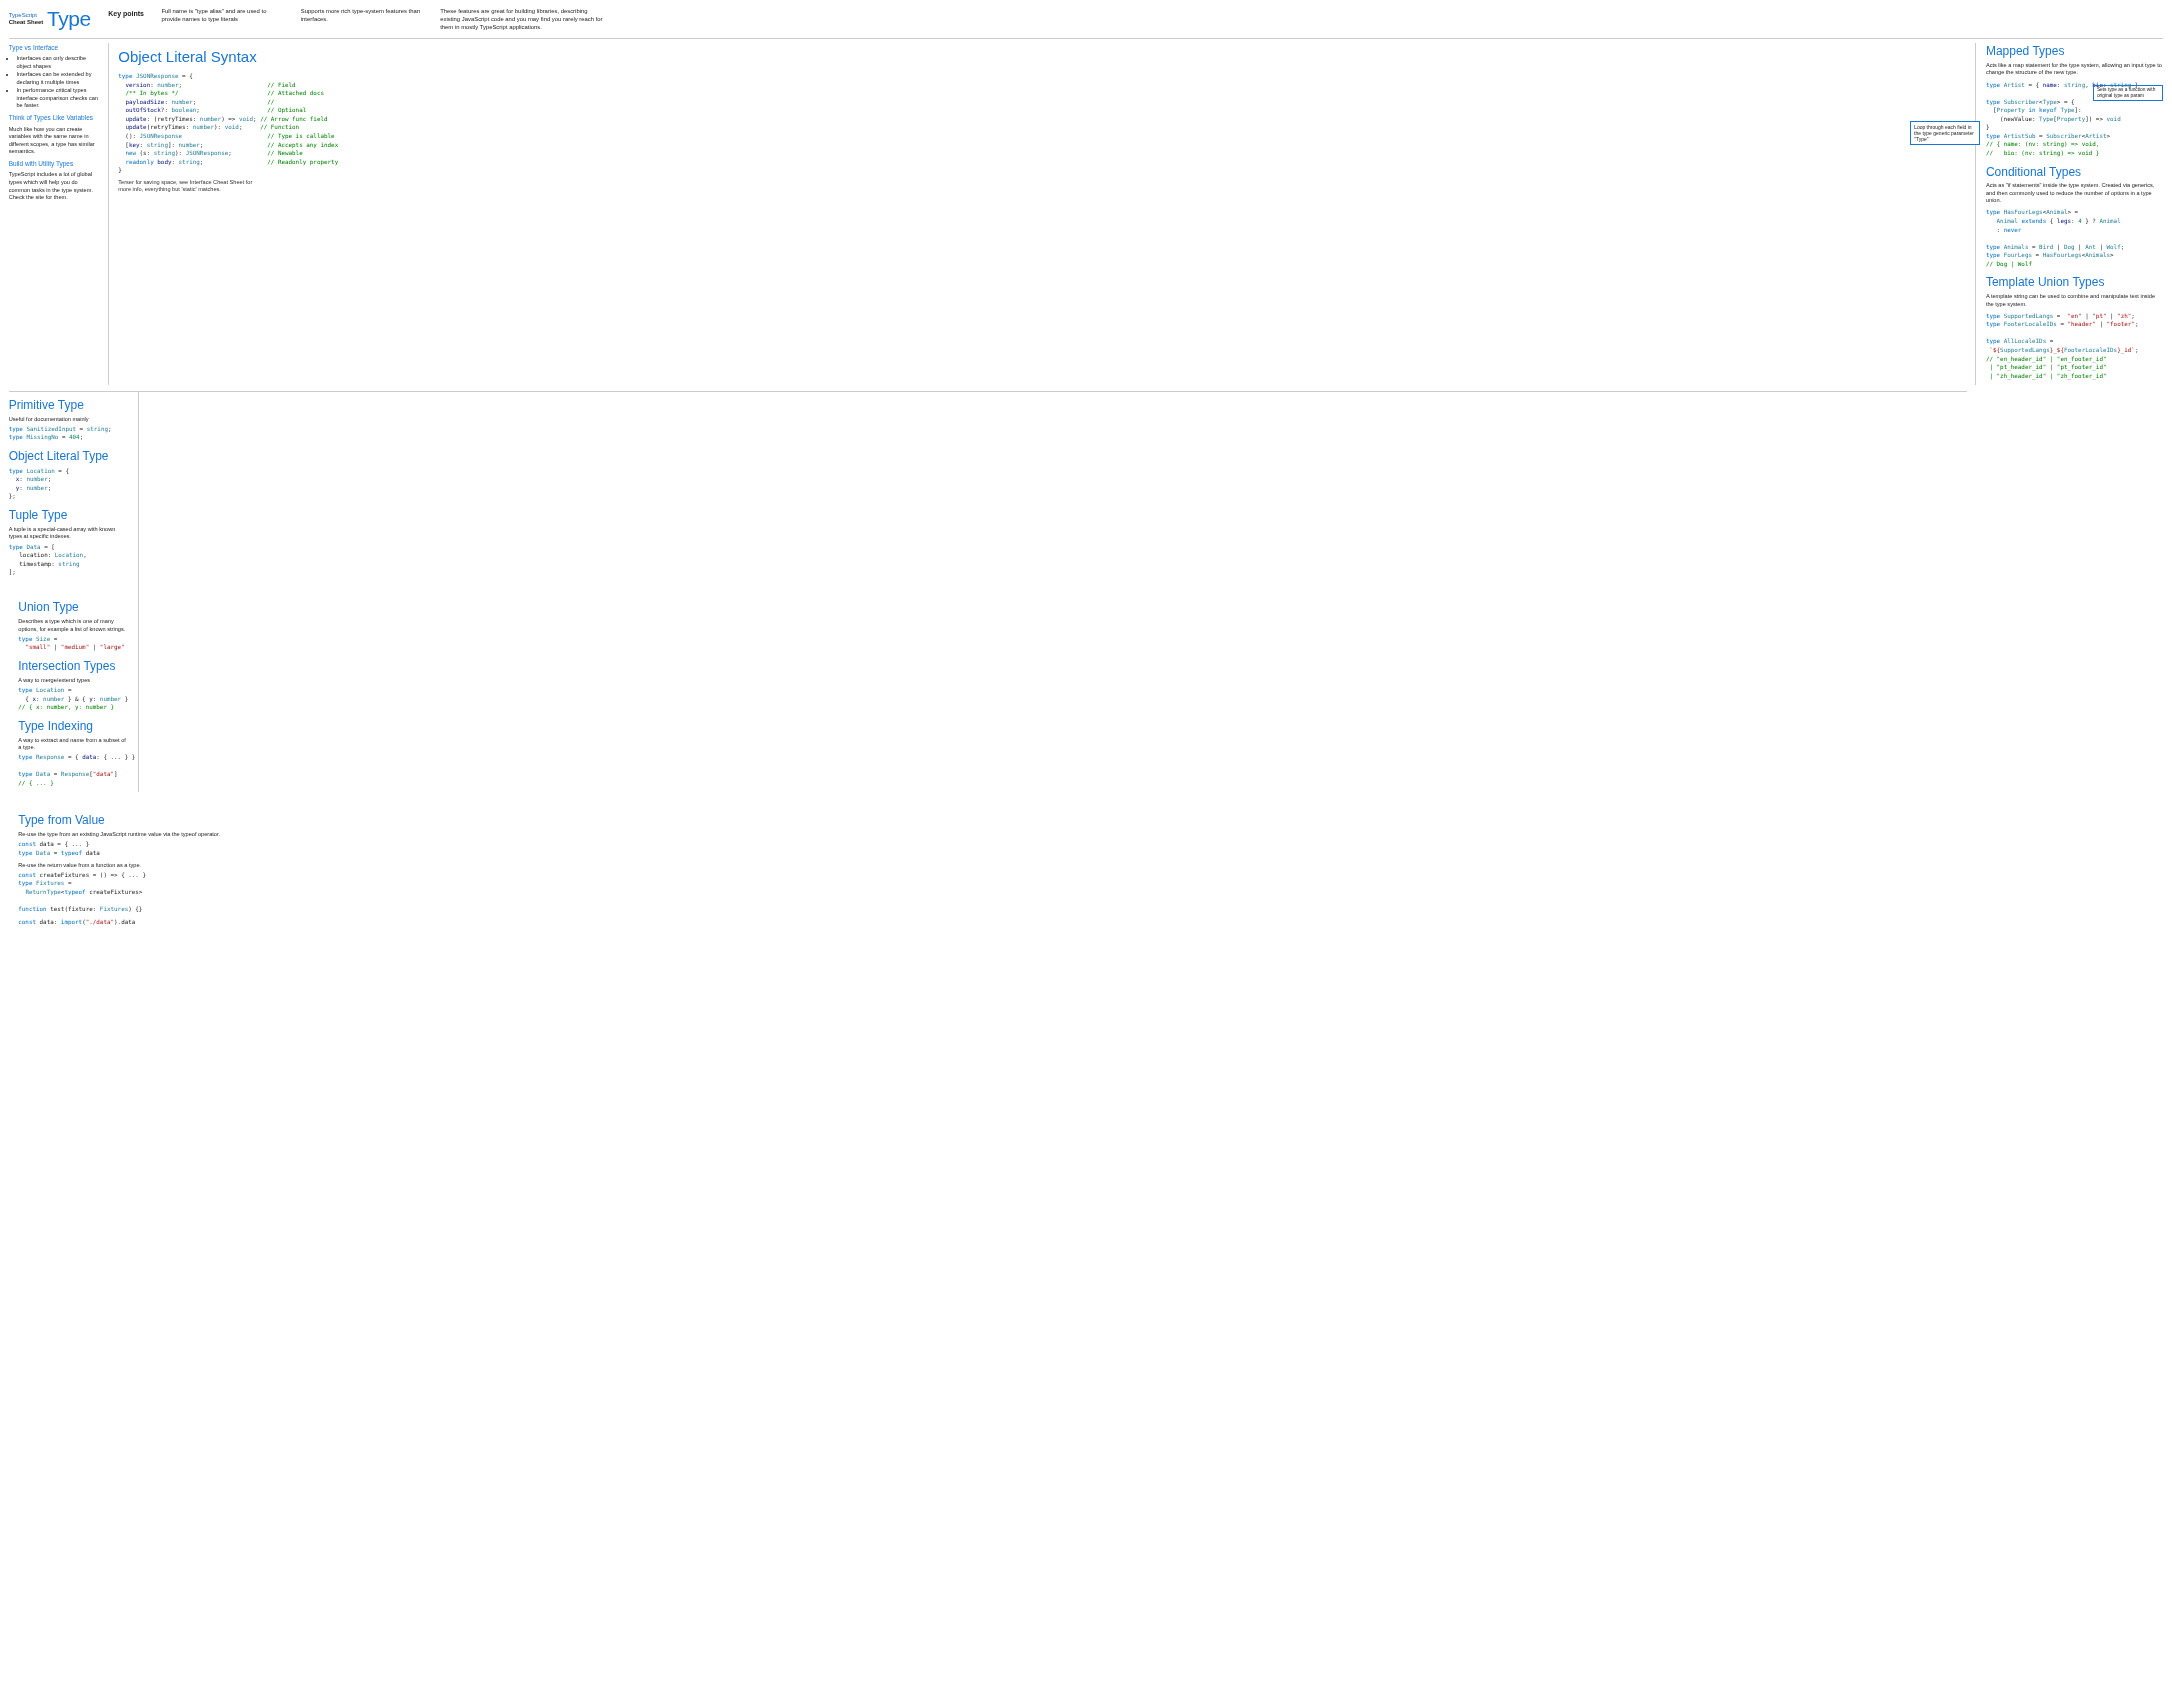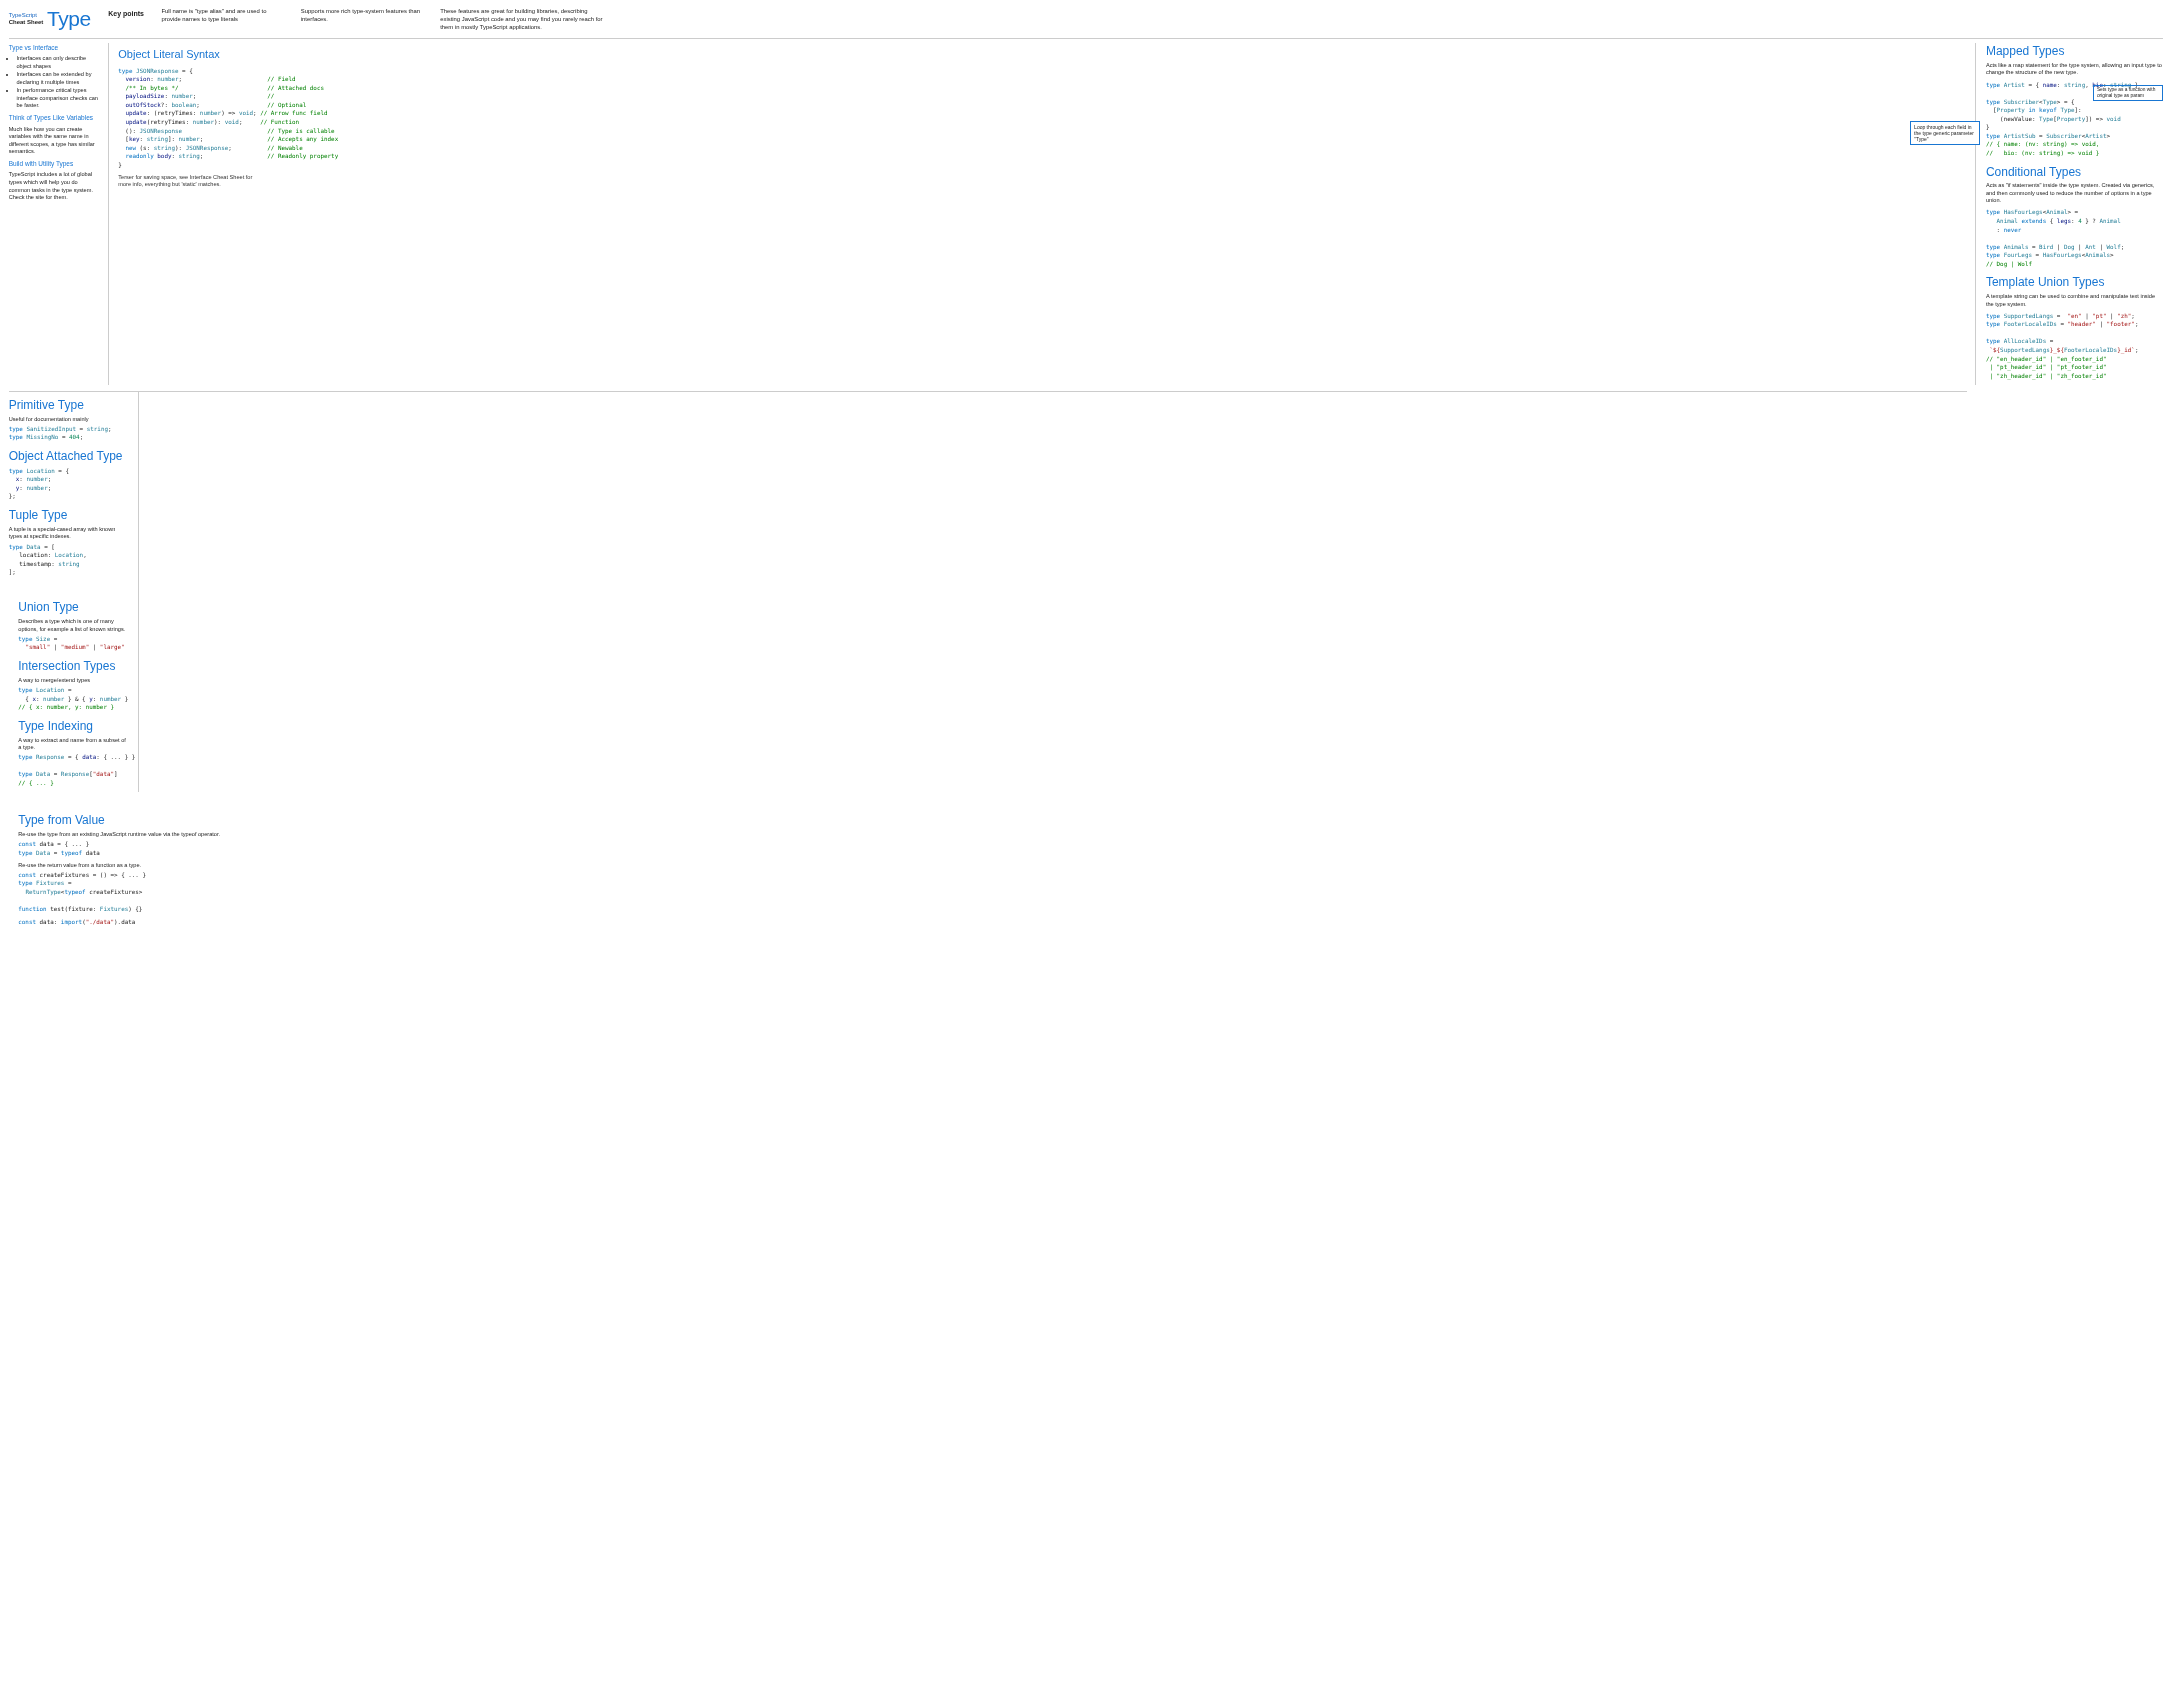--- a/index.html
+++ b/index.html
@@ -32,21 +32,21 @@
   .left-side { width: 100px; padding-right: 7.8px; border-right: 0.4px solid #ccc; }
   .mid-side { flex: 1; padding: 3.5px 13px 0 9.6px; border-right: 0.4px solid #ccc; position: relative; }
   .right-side { width: 187px; padding-left: 9.6px; }
 
   .left-side h4, .right-side h4 { color: #1976d2; font-size: 6.5px; font-weight: 500; margin: 4.3px 0 2.6px 0; }
   .left-side h4:first-child { margin-top: 0.9px; }
   .left-side ul { padding-left: 7.8px; margin: 1.7px 0 4.3px 0; }
   .left-side li { font-size: 5.6px; margin-bottom: 0.9px; }
   .left-side p, .right-side p { font-size: 5.6px; margin-bottom: 3.5px; }
 
-  h2 { color: #1976d2; font-size: 11px; font-weight: 400; margin-bottom: 5.2px; }
+  h2 { color: #1976d2; font-size: 15px; font-weight: 400; margin-bottom: 5.2px; }
   h3 { color: #1976d2; font-size: 12px; font-weight: 400; margin: 6px 0 2.6px 0; }
 
   pre, code { font-family: "SF Mono", Menlo, Consolas, monospace; }
   pre { font-size: 5.9px; line-height: 1.45; white-space: pre; margin: 1.7px 0 4.3px 0; }
   .small-note { font-size: 5.6px; color: #333; margin-top: 1.7px; line-height: 1.3; }
 
   .kw { color: #0070c1; }        
   .tn { color: #267f99; }        
   .pr { color: #001080; }        
   .ty { color: #267f99; }        
@@ -162,21 +162,21 @@
   </div>
 </div>
 
 <div class="row2" style="max-width: calc(100% - 196px); flex-direction: column;">
   <div class="col-a">
     <h3 style="margin-top:0.9px;">Primitive Type</h3>
     <p>Useful for documentation mainly</p>
 <pre><span class="kw">type</span> <span class="tn">SanitizedInput</span> = <span class="ty">string</span>;
 <span class="kw">type</span> <span class="tn">MissingNo</span> = <span class="nu">404</span>;</pre>
 
-    <h3>Object Attached Type</h3>
+    <h3>Object Literal Type</h3>
 <pre><span class="kw">type</span> <span class="tn">Location</span> = {
   <span class="pr">x</span>: <span class="ty">number</span>;
   <span class="pr">y</span>: <span class="ty">number</span>;
 };</pre>
 
     <h3>Tuple Type</h3>
     <p>A tuple is a special-cased array with known types at specific indexes.</p>
 <pre><span class="kw">type</span> <span class="tn">Data</span> = [
    location: <span class="tn">Location</span>,
    timestamp: <span class="ty">string</span>

